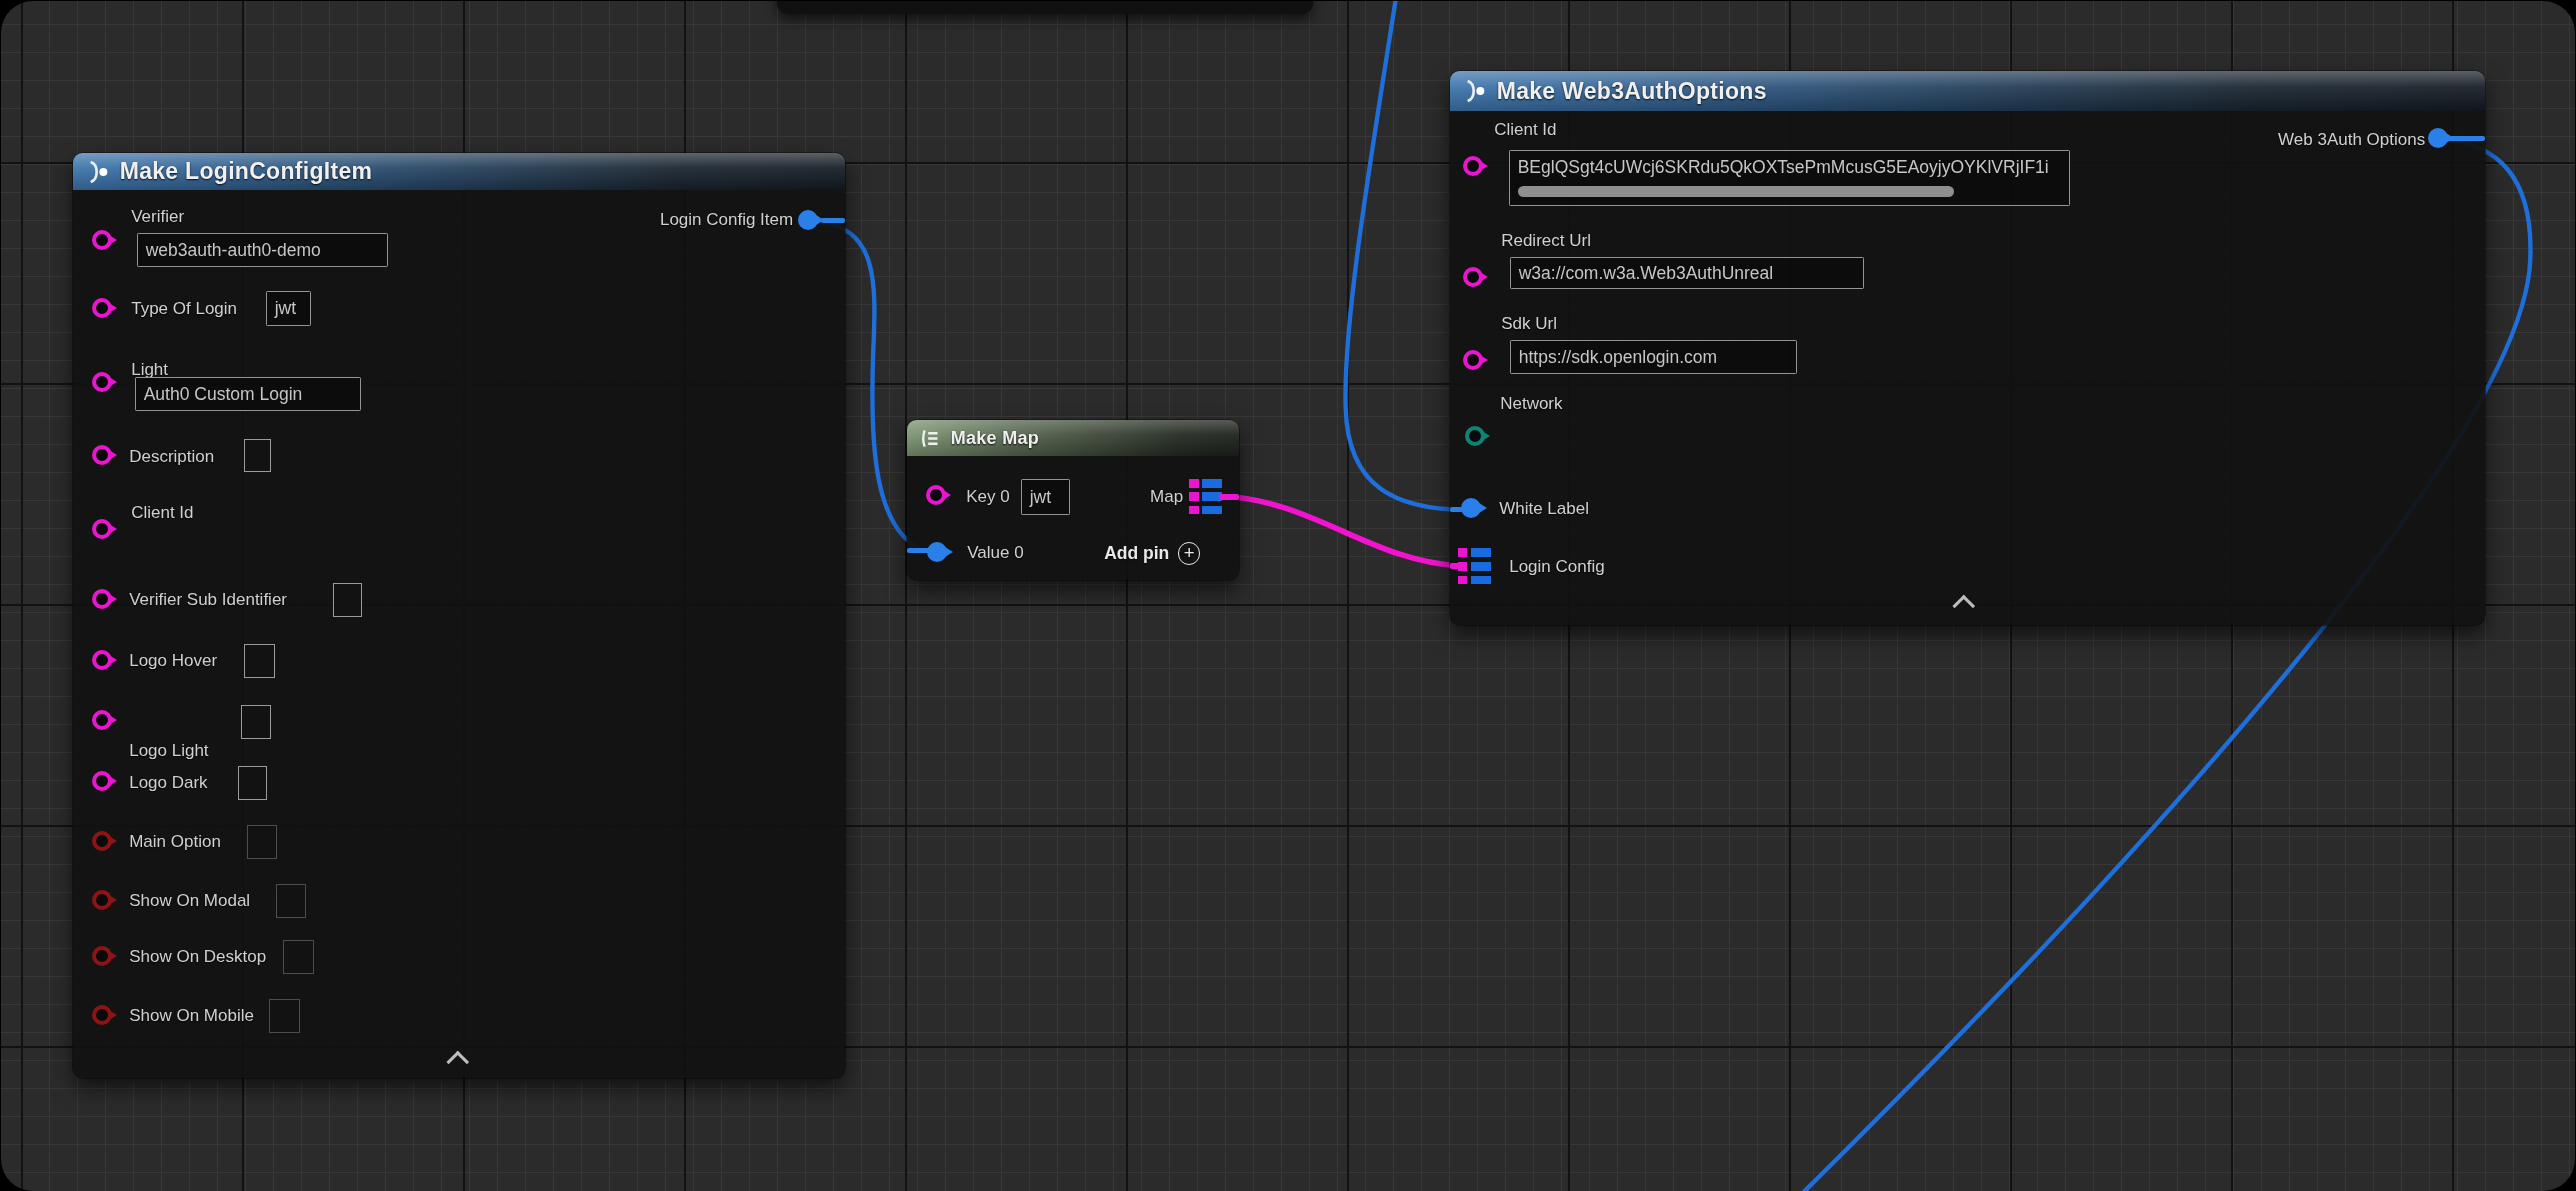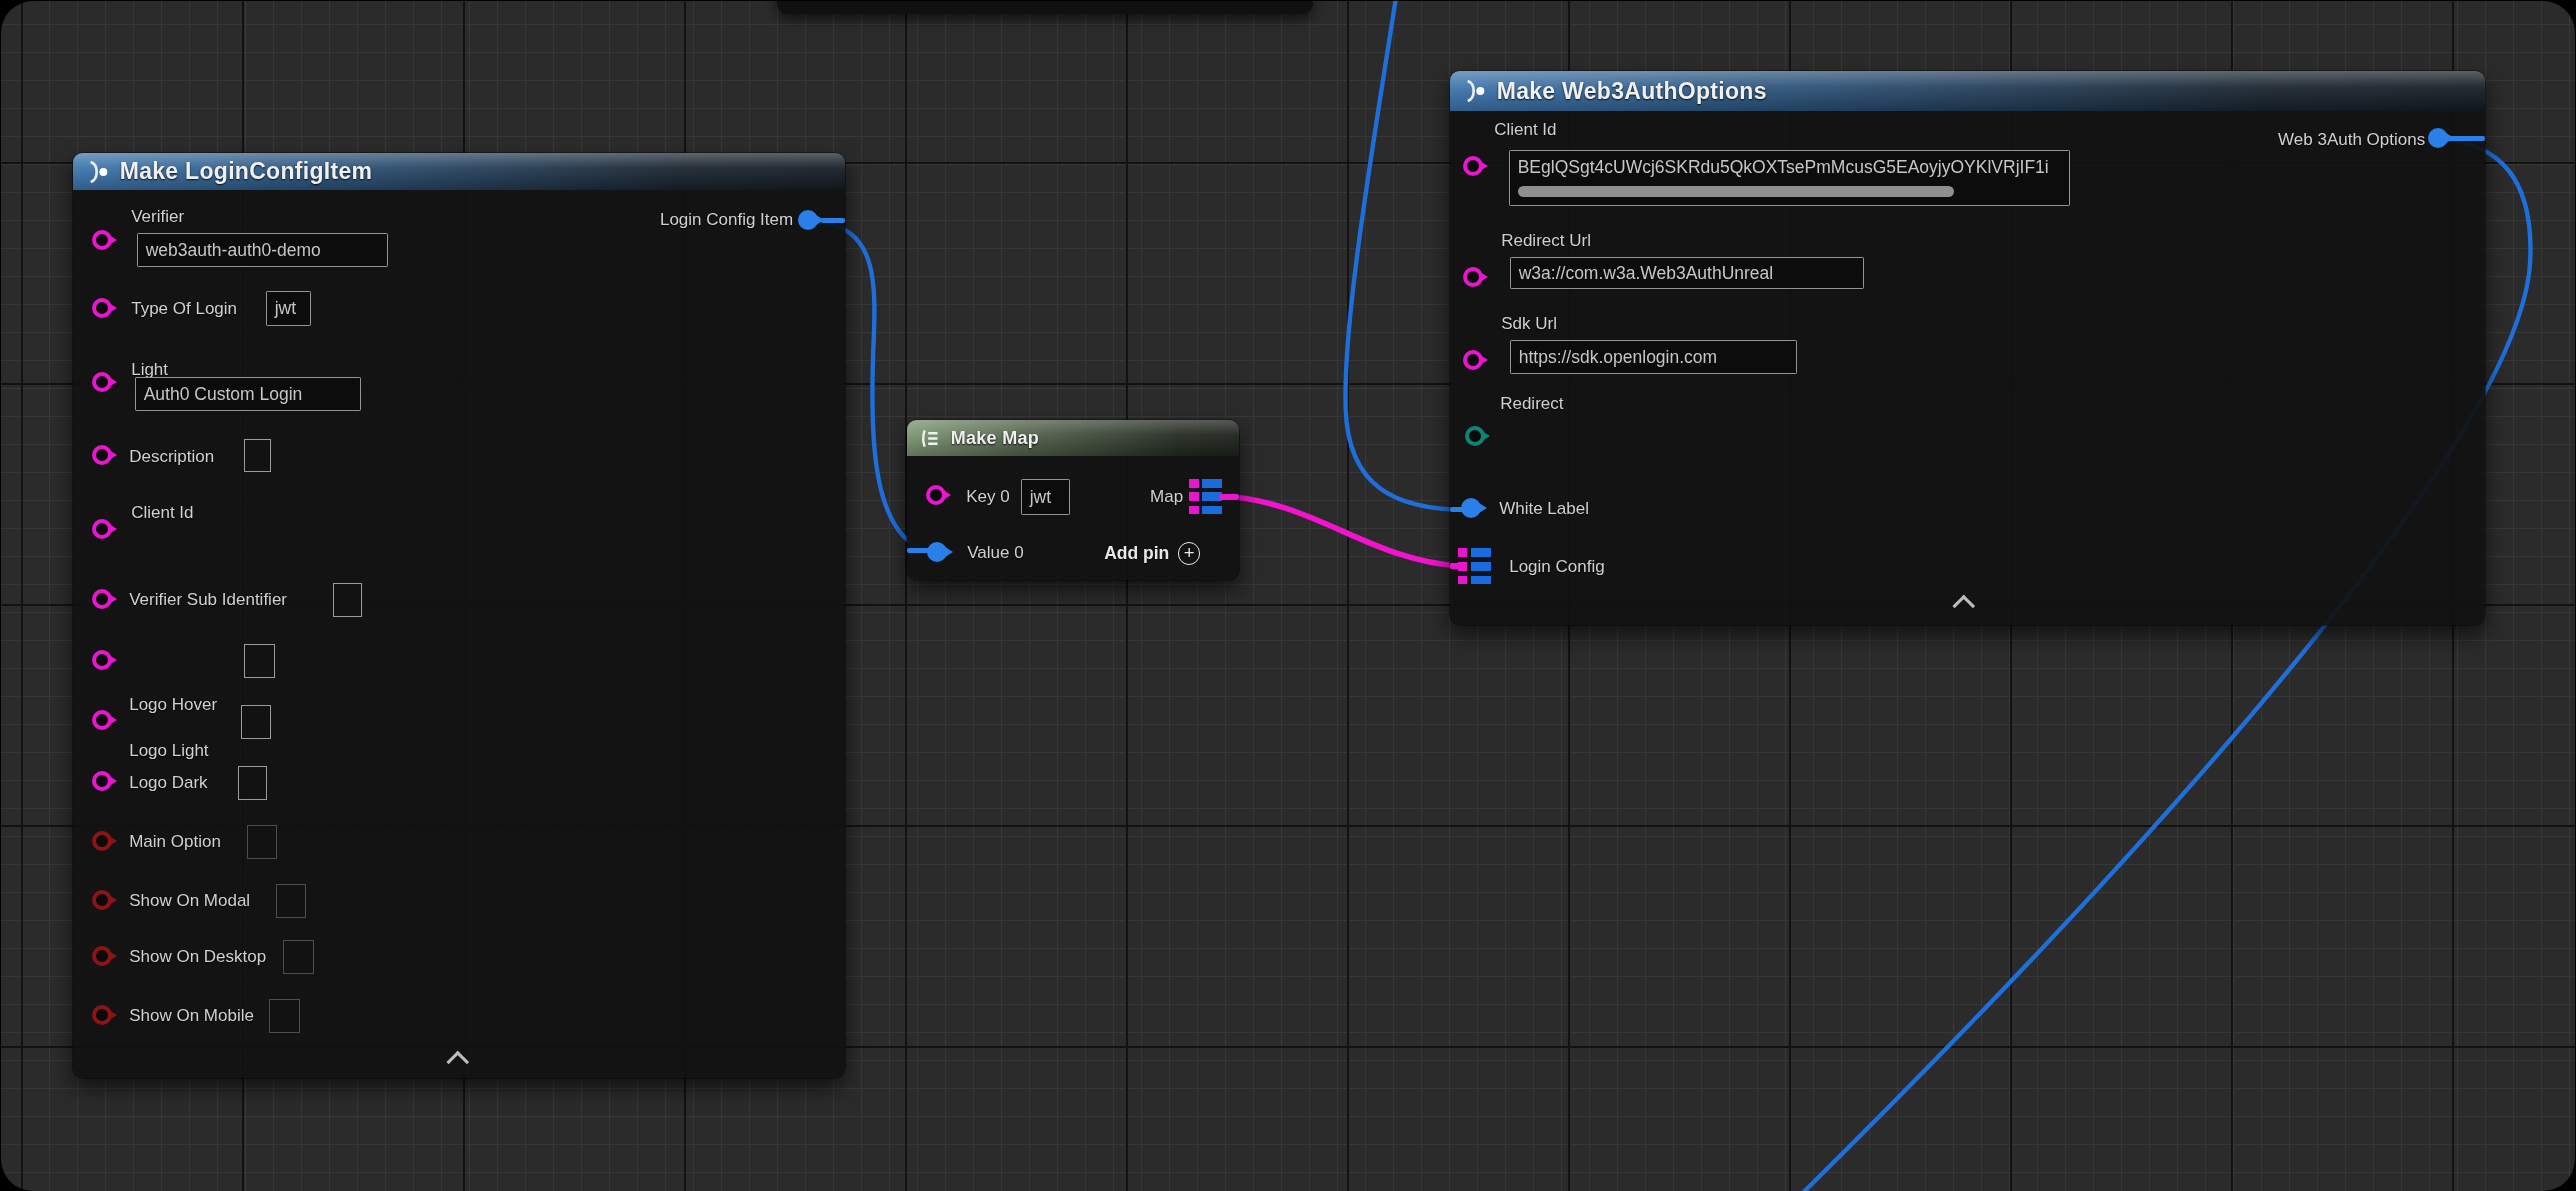--- a/index.html
+++ b/index.html
@@ -102,21 +102,21 @@
     <div class="chk" style="left:171px;top:286px;width:27px;height:33px;"></div>
 
     <div class="lbl" style="left:58px;top:350px;">Client Id</div>
     <div class="pin hollow c-str" style="left:19.3px;top:366px;"></div>
 
     <div class="pin hollow c-str" style="left:19.3px;top:436px;"></div>
     <div class="lbl" style="left:56px;top:437px;">Verifier Sub Identifier</div>
     <div class="chk" style="left:260px;top:430px;width:29px;height:34px;"></div>
 
     <div class="pin hollow c-str" style="left:19.3px;top:497px;"></div>
-    <div class="lbl" style="left:56px;top:498px;margin-top:44px;">Logo Hover</div>
+    <div class="lbl" style="left:56px;top:498px;">Logo Hover</div>
     <div class="chk" style="left:171px;top:491px;width:31px;height:34px;"></div>
 
     <div class="pin hollow c-str" style="left:19.3px;top:557px;"></div>
     <div class="lbl" style="left:56px;top:588px;">Logo Light</div>
     <div class="chk" style="left:168px;top:552px;width:30px;height:34px;"></div>
 
     <div class="pin hollow c-str" style="left:19.3px;top:618px;"></div>
     <div class="lbl" style="left:56px;top:620px;">Logo Dark</div>
     <div class="chk" style="left:165px;top:613px;width:29px;height:34px;"></div>
 
@@ -201,21 +201,21 @@
     </div>
 
     <div class="lbl" style="left:51px;top:160px;">Redirect Url</div>
     <div class="pin hollow c-str" style="left:12.5px;top:196px;"></div>
     <div class="field" style="left:60px;top:186px;width:354px;height:32px;">w3a://com.w3a.Web3AuthUnreal</div>
 
     <div class="lbl" style="left:51px;top:243px;">Sdk Url</div>
     <div class="pin hollow c-str" style="left:12.5px;top:279px;"></div>
     <div class="field" style="left:60px;top:269px;width:287px;height:34px;">https://sdk.openlogin.com</div>
 
-    <div class="lbl" style="left:50px;top:323px;">Redirect</div>
+    <div class="lbl" style="left:50px;top:323px;">Network</div>
     <div class="pin hollow c-enum" style="left:15px;top:355px;"></div>
 
     <div class="stub blue" style="left:0px;top:436px;width:13.7px;"></div>
     <div class="pin filled c-blue" style="left:11.2px;top:427px;"></div>
     <div class="lbl" style="left:49px;top:428px;">White Label</div>
 
     <div class="stub pink" style="left:0px;top:492px;width:10px;height:5.6px;"></div>
     <div class="mapicon" style="left:7.5px;top:477px;width:36px;height:36px;">
       <div class="mrow">
             <span class="mk"></span>

